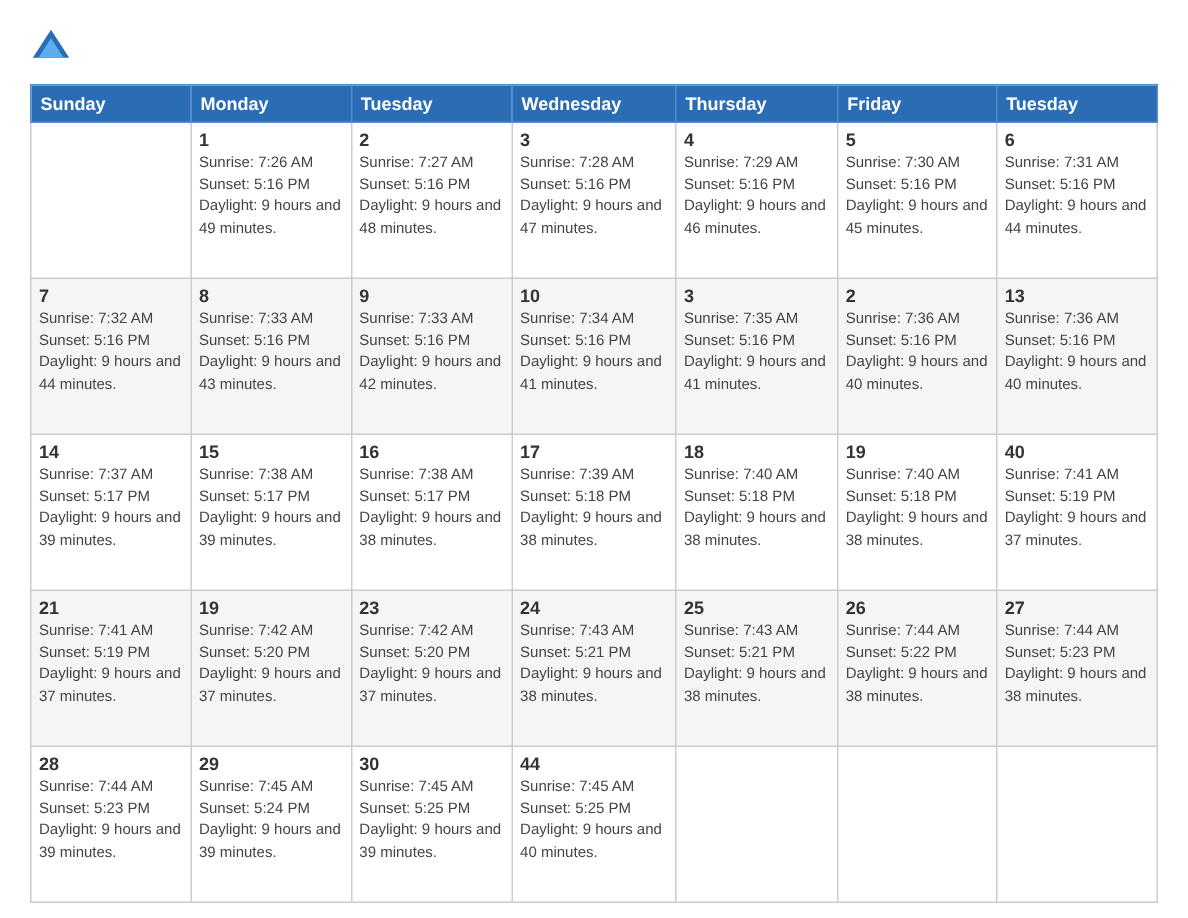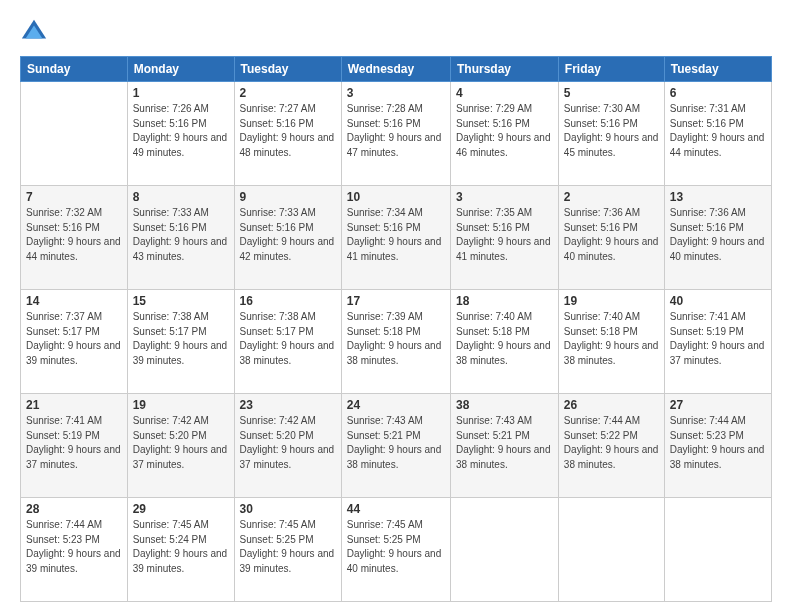--- a/index.html
+++ b/index.html
@@ -235,21 +235,21 @@
           </td>
           <td>
             <span class="day-number">23</span>
             <div class="day-info">Sunrise: 7:42 AM<br>Sunset: 5:20 PM<br>Daylight: 9 hours and 37 minutes.</div>
           </td>
           <td>
             <span class="day-number">24</span>
             <div class="day-info">Sunrise: 7:43 AM<br>Sunset: 5:21 PM<br>Daylight: 9 hours and 38 minutes.</div>
           </td>
           <td>
-            <span class="day-number">38</span>
+            <span class="day-number">25</span>
             <div class="day-info">Sunrise: 7:43 AM<br>Sunset: 5:21 PM<br>Daylight: 9 hours and 38 minutes.</div>
           </td>
           <td>
             <span class="day-number">26</span>
             <div class="day-info">Sunrise: 7:44 AM<br>Sunset: 5:22 PM<br>Daylight: 9 hours and 38 minutes.</div>
           </td>
           <td>
             <span class="day-number">27</span>
             <div class="day-info">Sunrise: 7:44 AM<br>Sunset: 5:23 PM<br>Daylight: 9 hours and 38 minutes.</div>
           </td>

